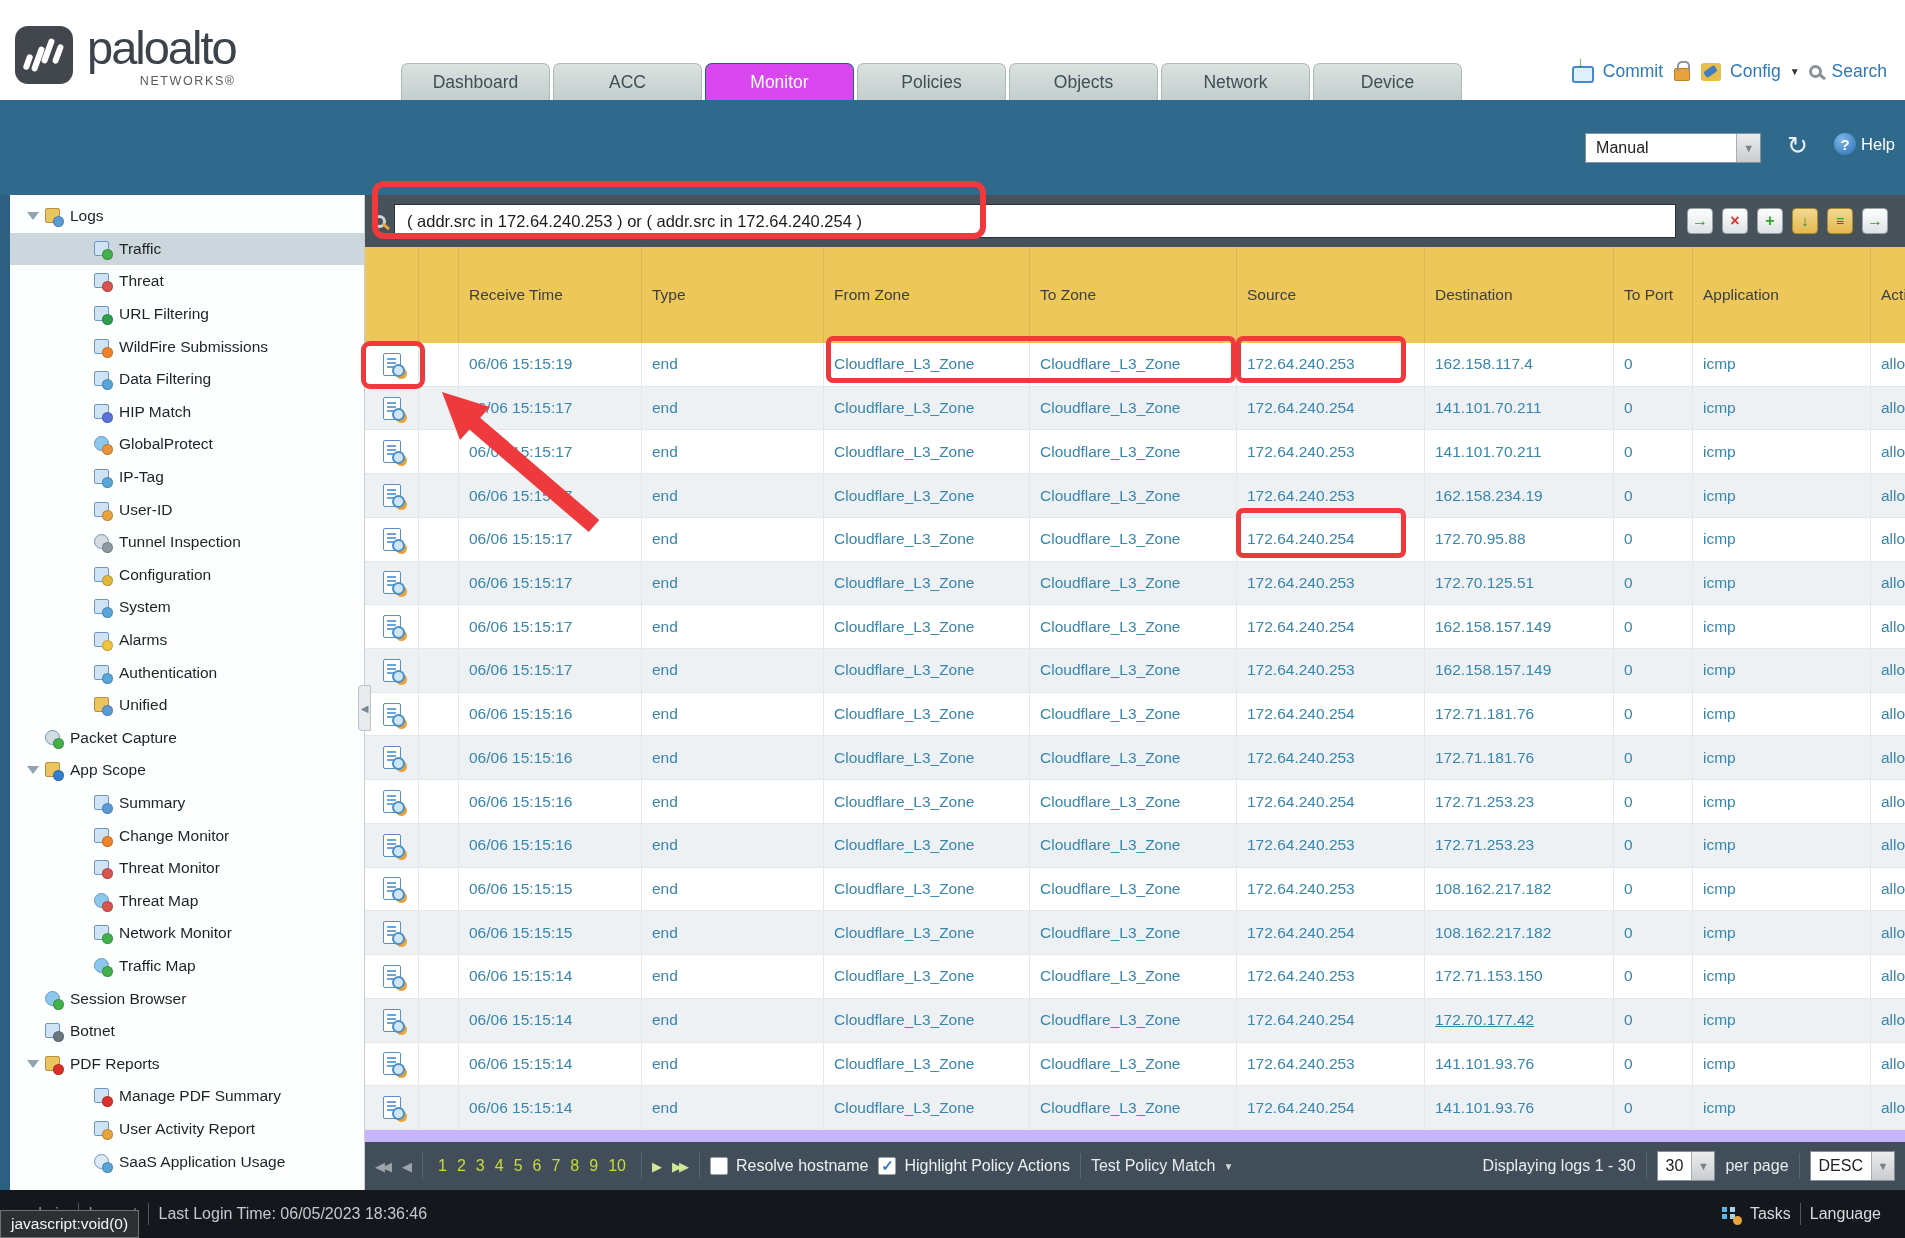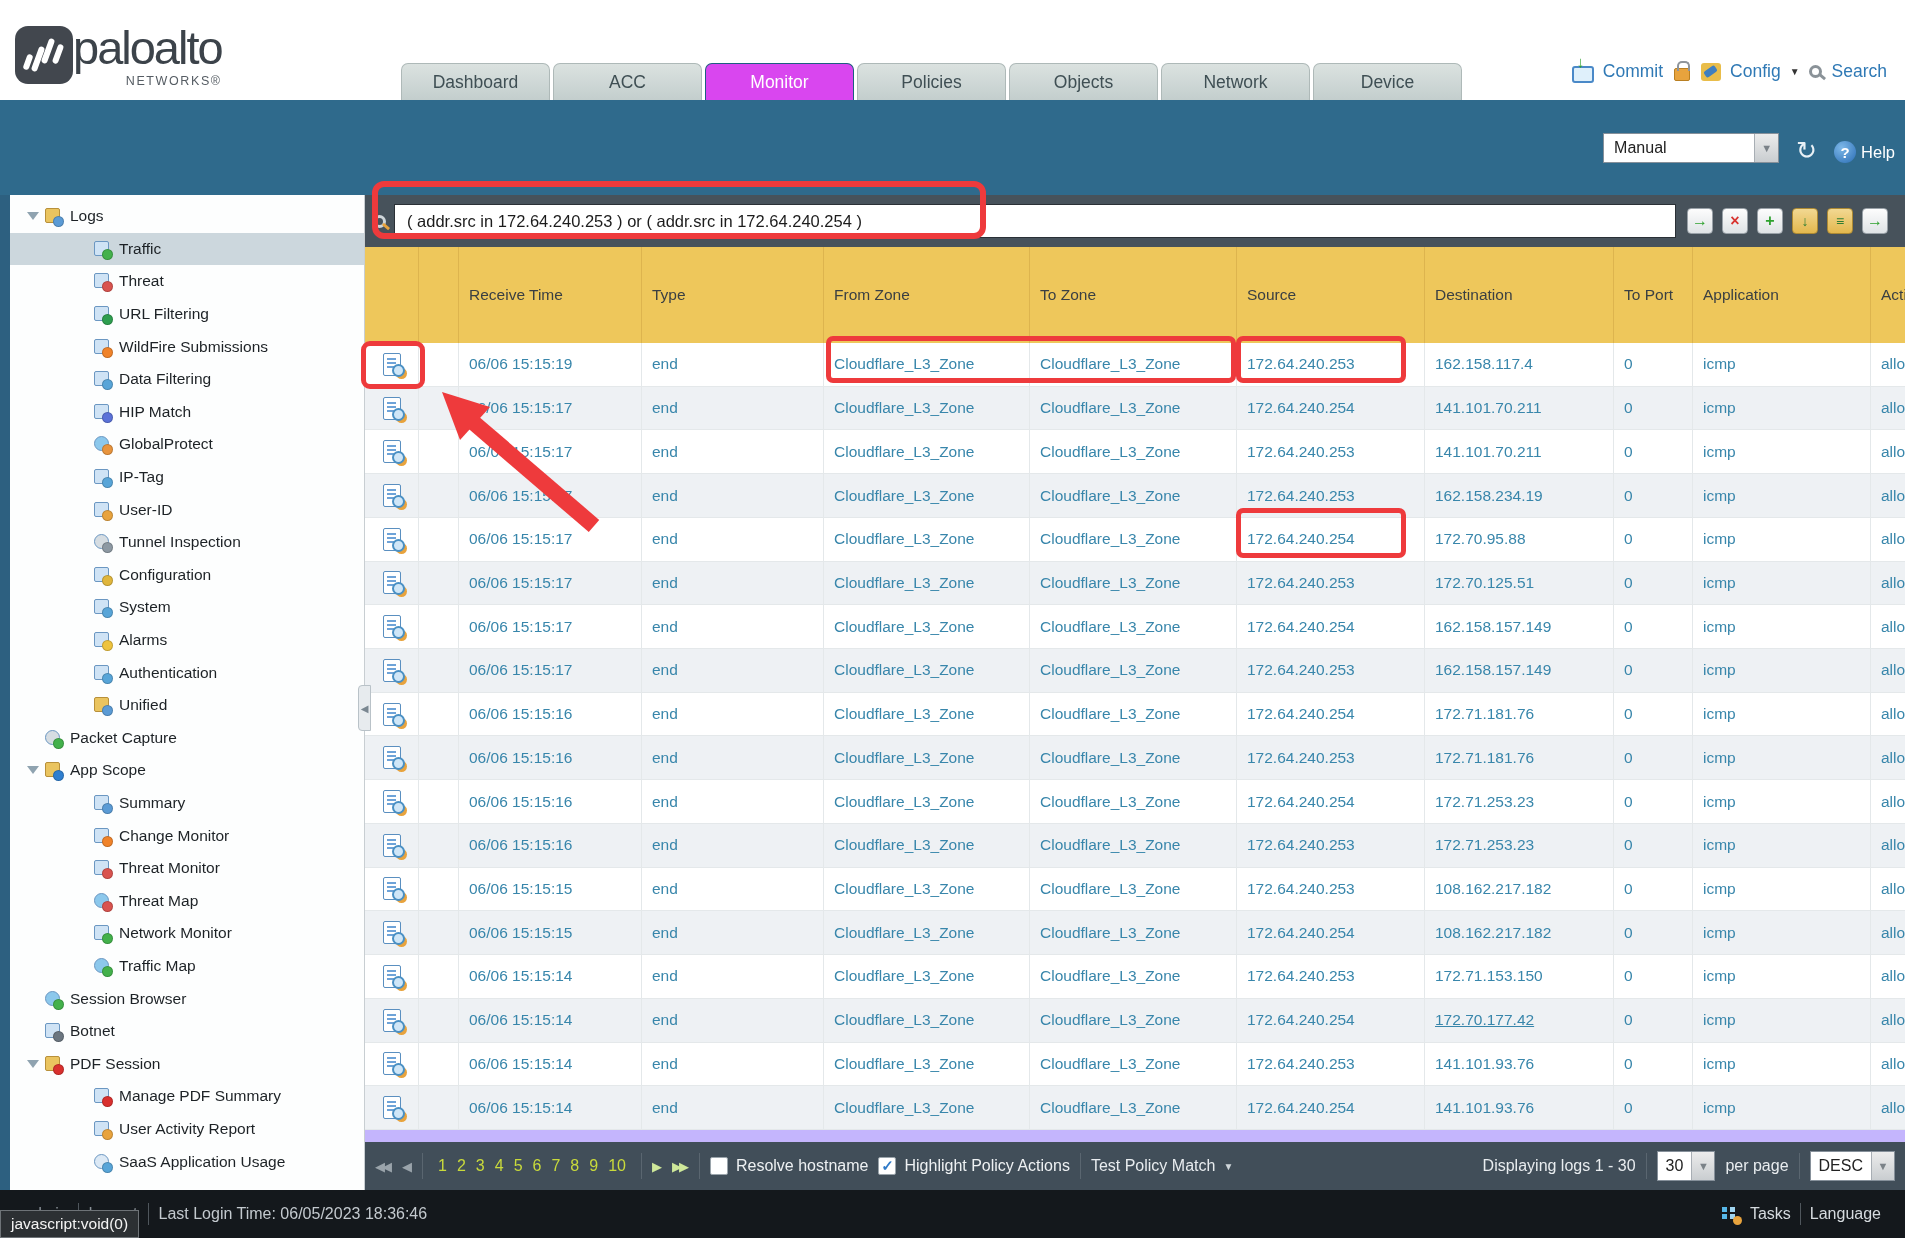--- a/index.html
+++ b/index.html
@@ -6,41 +6,41 @@
 html,body{width:1905px;height:1238px;overflow:hidden}
 body{font-family:"Liberation Sans",sans-serif;background:#fff}
 .app{position:relative;width:1905px;height:1238px;background:#fff;overflow:hidden}
 
 
 .top{position:absolute;left:0;top:0;width:1905px;height:100px;background:#fff}
 .logo{position:absolute;left:15px;top:26px;display:flex}
 .logo-mark{width:58px;height:58px;background:#42474e;border-radius:13px;position:relative;overflow:hidden}
 .logo-mark span{position:absolute;width:6px;background:#fff;border-radius:3px;transform:rotate(20deg)}
 .lb1{left:10px;top:28px;height:16px}.lb2{left:20px;top:20px;height:26px}.lb3{left:30px;top:12px;height:26px}.lb4{left:40px;top:18px;height:20px}
-.logo-text{}
+.logo-text{margin-left:14px}
 .logo-name{font-size:47px;color:#3c434a;letter-spacing:-2px;line-height:.95;font-weight:500}
 .logo-sub{font-size:12.5px;color:#555c63;letter-spacing:1.6px;text-align:right;margin-top:3px}
 .tabs{position:absolute;left:401px;bottom:0;display:flex;gap:3px}
 .tab{width:149px;height:37px;display:flex;align-items:center;justify-content:center;font-size:17.5px;color:#3f4f54;background:linear-gradient(#dbe2e0,#c3cecd);border:1px solid #aeb9b8;border-bottom:none;border-radius:7px 7px 0 0;cursor:pointer}
 .tab.active{background:#d946ef;color:#fff;border-color:#1e5d81}
 .utils{position:absolute;right:18px;top:60px;display:flex;align-items:center;gap:9px;font-size:17.5px;color:#2f79b5}
 .commit-ic{width:22px;height:17px;border:2px solid #4a89c8;border-radius:3px;background:#dff0fb;position:relative;margin-top:6px}
 .commit-ic::before{content:"↓";position:absolute;left:3px;top:-15px;color:#2ea22e;font-weight:bold;font-size:15px}
 .lock-ic{width:16px;height:13px;background:#e8a33d;border:1px solid #b97f22;border-radius:2px;position:relative;margin:6px 2px 0}
 .lock-ic::before{content:"";position:absolute;left:2px;top:-8px;width:9px;height:8px;border:2px solid #8f959b;border-bottom:none;border-radius:5px 5px 0 0}
 .config-ic{width:20px;height:18px;background:#e9bd4a;border-radius:3px;position:relative}
 .config-ic::before{content:"";position:absolute;left:3px;top:5px;width:13px;height:7px;background:#3f7fc0;border-radius:2px;transform:rotate(-35deg)}
 .caret{font-size:10px;color:#333}
 .search-ic{width:13px;height:13px;border:3px solid #8a9298;border-radius:50%;position:relative;margin-right:1px}
 .search-ic::after{content:"";position:absolute;width:8px;height:3px;background:#8a9298;transform:rotate(40deg);right:-7px;bottom:-3px}
 
 
 .blueband{position:absolute;left:0;top:100px;width:1905px;height:95px;background:#2f6a8c}
 .leftstrip{position:absolute;left:0;top:195px;width:10px;height:995px;background:#2d6080}
-.bandctl{position:absolute;top:133px;right:10px;display:flex;align-items:flex-end;gap:17px}
+.bandctl{position:absolute;top:133px;right:10px;display:flex;align-items:flex-start;gap:26px}
 .pselect{display:flex;height:30px;border:1px solid #86909a}
 .pselect .val{background:#fff;display:flex;align-items:center;padding:0 10px;font-size:16px;color:#222}
 .pselect .ab{width:24px;background:linear-gradient(#ececec,#c9cdd0);display:flex;align-items:center;justify-content:center;color:#7b8288;font-size:11px;border-left:1px solid #a8aeb4}
 .refresh-ic{font-size:25px;color:#e8f0f5;line-height:1}
 .helpwrap{display:flex;align-items:center;gap:5px;color:#fff;font-size:16.5px}
 .help-ic{width:22px;height:22px;border-radius:50%;background:radial-gradient(circle at 35% 30%,#7db8e8,#2a6db5);color:#fff;font-size:15px;font-weight:bold;display:flex;align-items:center;justify-content:center}
 
 
 .sidebar{position:absolute;left:10px;top:195px;width:355px;height:995px;background:#fdfefe;border-right:1px solid #c8ced2;overflow:hidden}
 .tree{padding-top:5px}
@@ -364,21 +364,21 @@
             <i></i>
           </span>
           <span class="ti ti-botnet"></span>
           <span class="tlabel">Botnet</span>
         </div>
         <div class="tree-item lvl0">
           <span class="tri">
             <i></i>
           </span>
           <span class="ti ti-pdf-reports"></span>
-          <span class="tlabel">PDF Session</span>
+          <span class="tlabel">PDF Reports</span>
         </div>
         <div class="tree-item lvl1">
           <span class="tri hide">
             <i></i>
           </span>
           <span class="ti ti-manage-pdf-summary"></span>
           <span class="tlabel">Manage PDF Summary</span>
         </div>
         <div class="tree-item lvl1">
           <span class="tri hide">

